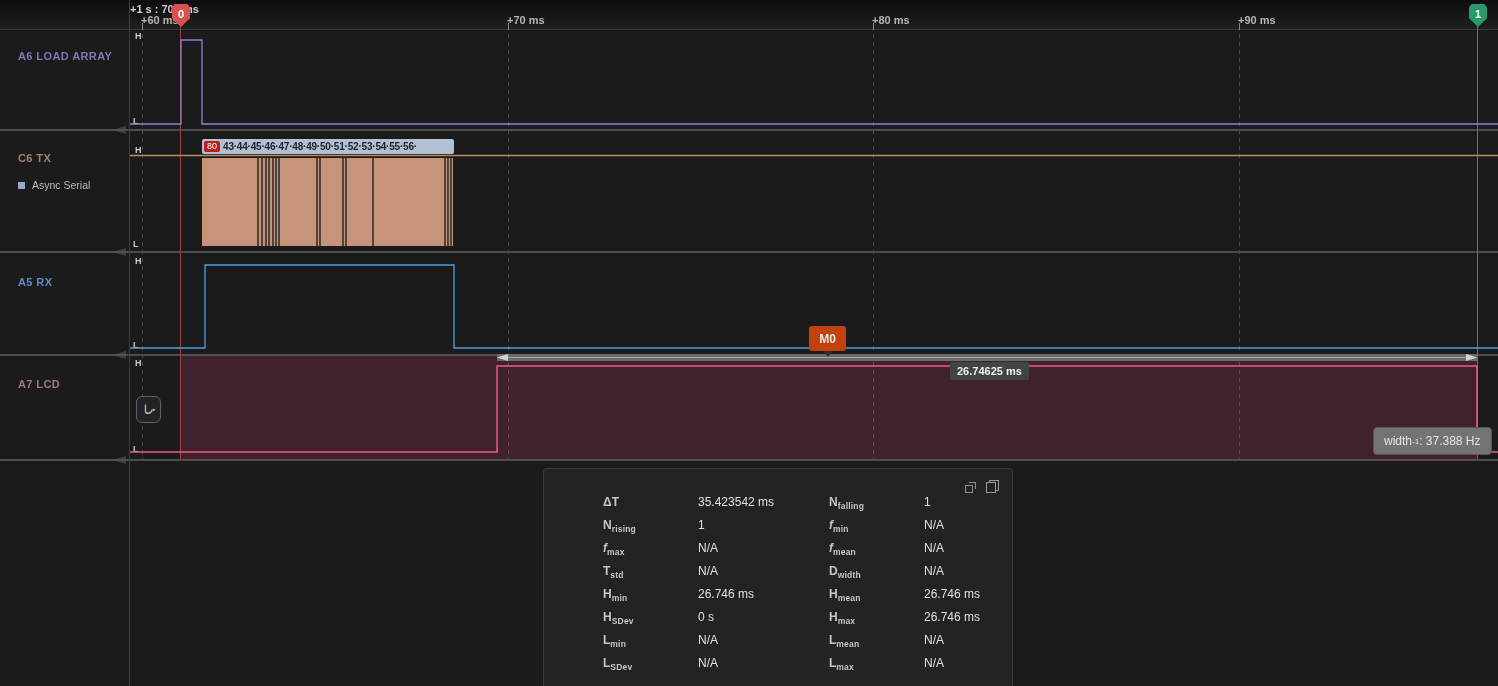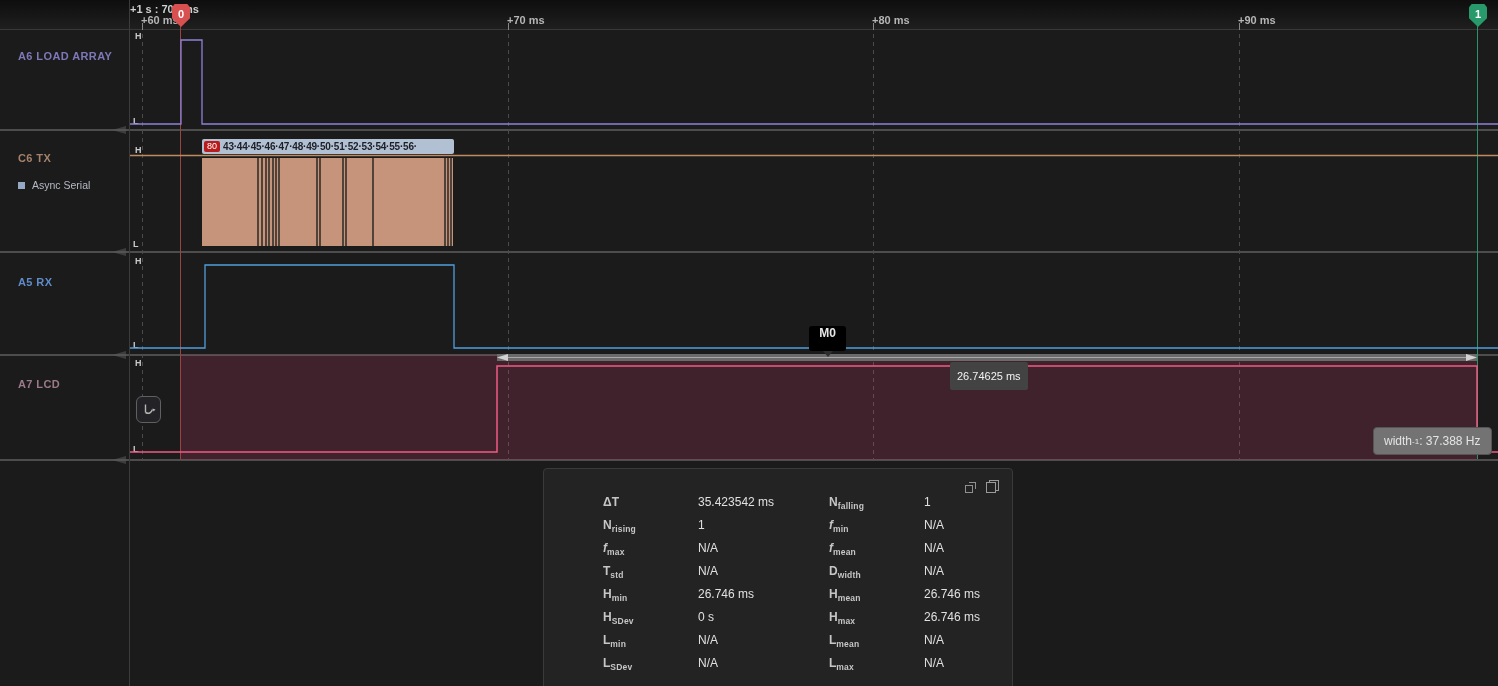--- a/index.html
+++ b/index.html
@@ -47,29 +47,29 @@
   .byte-rest { color:#1d1f26; font-size:10px; font-weight:700; letter-spacing:-.2px; white-space:nowrap; }
   
   .measure-btn {
     position:absolute; left:136px; top:396px; width:25px; height:27px; z-index:5;
     background:#232327; border:1px solid #606060; border-radius:6px;
     display:flex; align-items:center; justify-content:center;
   }
   
   .m0-tip {
     position:absolute; left:809px; top:326px; width:37px; height:25px; z-index:7;
-    background:#000000; border-radius:3px; color:#e6e6e6; font-weight:700; font-size:12px;
-    display:flex; align-items:flex-start; justify-content:center;
+    background:#c2410c; border-radius:3px; color:#e6e6e6; font-weight:700; font-size:12px;
+    display:flex; align-items:center; justify-content:center;
   }
   .m0-tip::after { content:""; position:absolute; top:100%; left:50%; margin-left:-5px;
     border:5px solid transparent; border-top:6px solid #2e2e30; border-bottom:0; }
   .width-chip {
-    position:absolute; left:950px; top:362px; height:28px; z-index:7;
+    position:absolute; left:950px; top:362px; height:18px; z-index:7;
     background:#434343; border-radius:2px; padding:0 7px;
-    color:#f2f2f2; font-size:11px; font-weight:400; display:flex; align-items:center;
+    color:#f2f2f2; font-size:11px; font-weight:700; display:flex; align-items:center;
   }
   .freq-tip {
     position:absolute; left:1373px; top:427px; height:28px; z-index:8;
     background:#737373; border:1px solid #555; border-radius:4px; padding:0 10px;
     color:#e4e4e4; font-size:12px; display:flex; align-items:center; white-space:pre;
   }
   .freq-tip sup { font-size:8px; }
   
   .panel {
     position:absolute; left:543px; top:468px; width:470px; height:240px; z-index:9;

